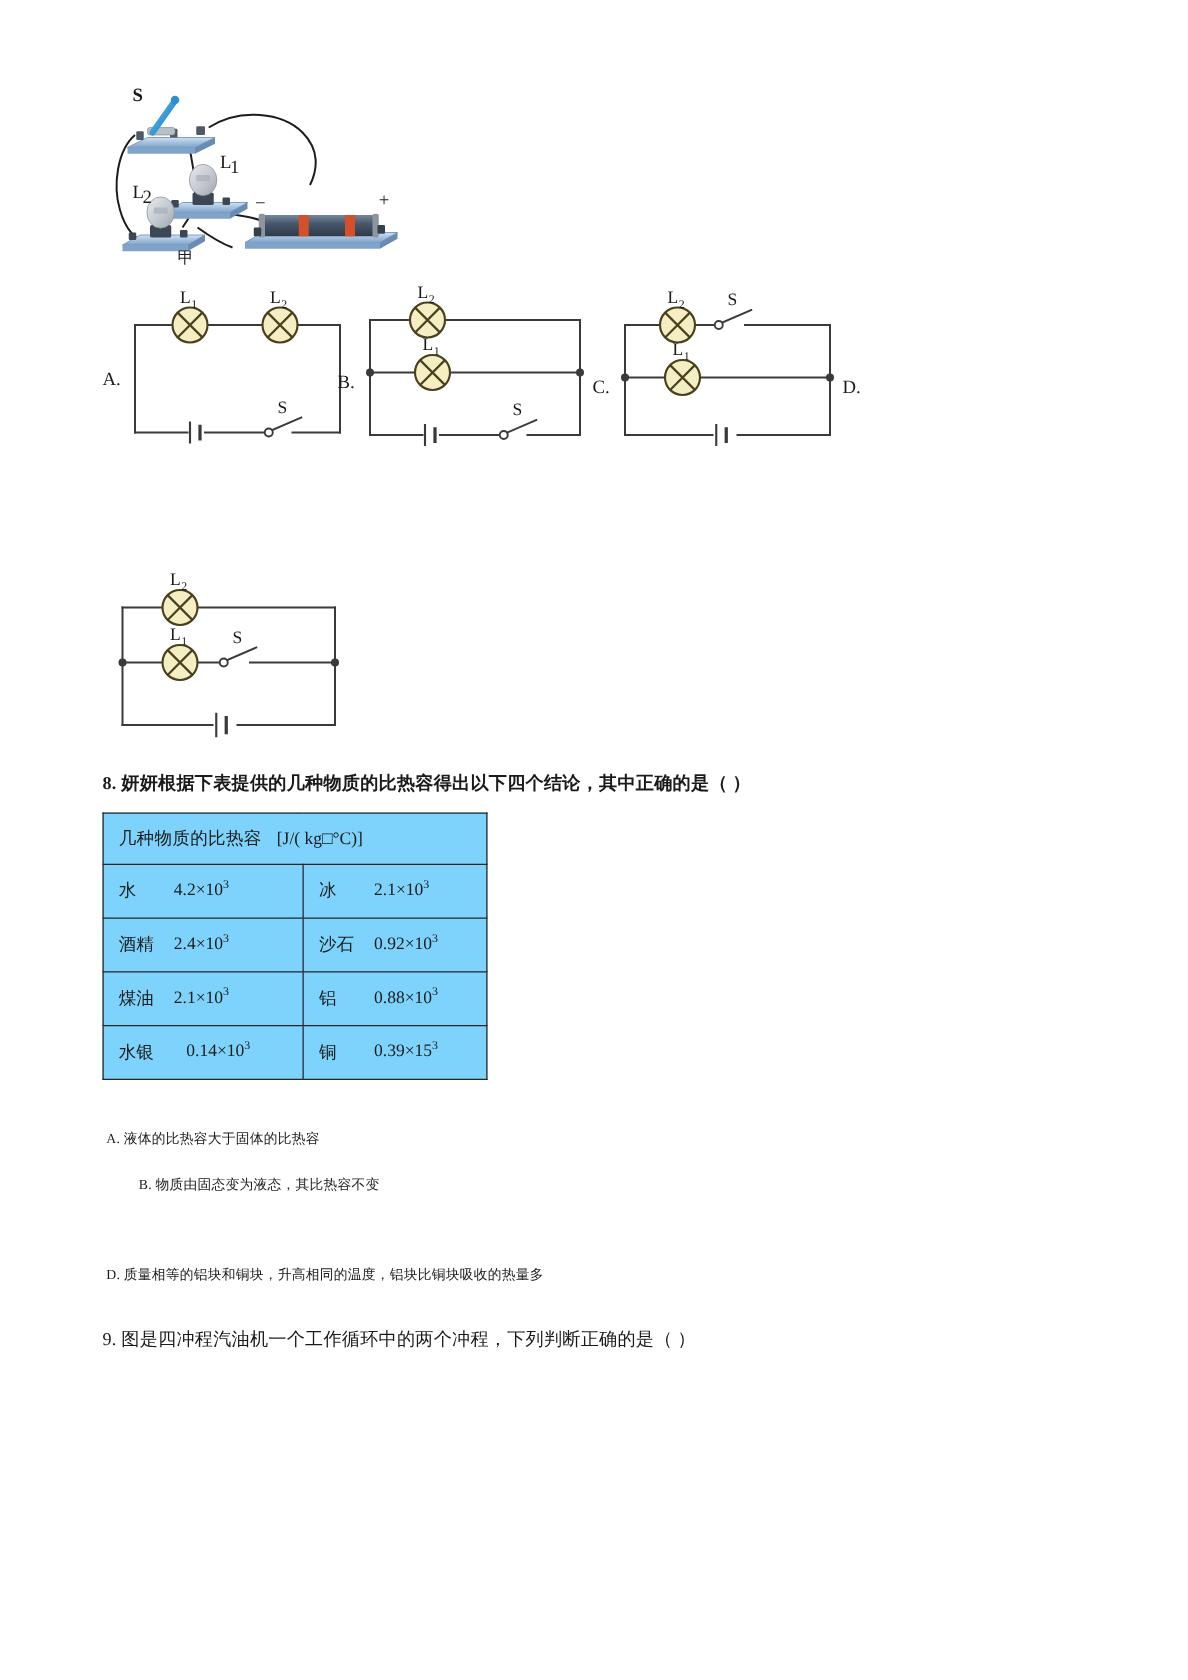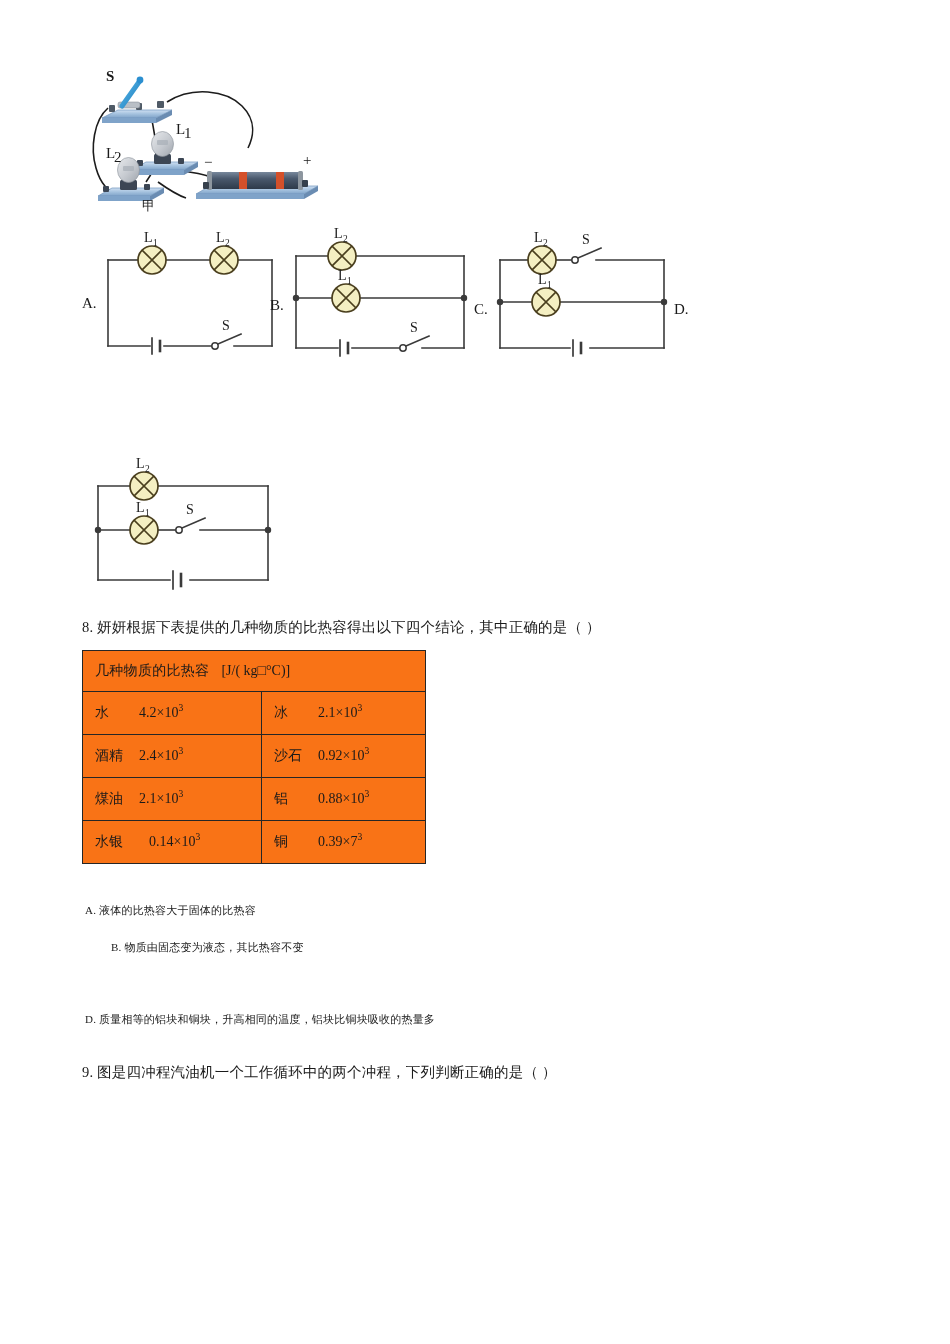--- a/index.html
+++ b/index.html
@@ -56,21 +56,21 @@
   
   .q-text {
     position: absolute;
     font-family: "Liberation Serif", "DejaVu Serif", serif;
     font-size: 14.5px;
     line-height: 1.5;
     color: #1a1a1a;
     white-space: nowrap;
     letter-spacing: 0.2px;
   }
-  #q8-stem { left: 82px; top: 617px; }
+  #q8-stem { left: 82px; top: 617px; font-weight: bold; }
   #q9-stem { left: 82px; top: 1046px; margin-top: 16px; }
 
   .opt-line {
     position: absolute;
     font-family: "Liberation Serif", "DejaVu Serif", serif;
     font-size: 11px;
     color: #1a1a1a;
     white-space: nowrap;
     letter-spacing: 0.2px;
   }
@@ -79,26 +79,26 @@
   #q8-opt-c { left: 85px; top: 977px; }
   #q8-opt-d { left: 85px; top: 1012px; }
 
   sup { font-size: 0.68em; vertical-align: super; line-height: 0; }
 
   
   #heat-table {
     position: absolute;
     left: 82px;
     top: 650px;
-    width: 344px;
+    width: 308px;
     border-collapse: collapse;
     font-family: "Liberation Serif", "DejaVu Serif", serif;
     font-size: 14px;
     color: #1a1a1a;
-    background: #f97316;
+    background: #7dd3fc;
   }
   #heat-table td {
     border: 1.3px solid #262626;
     padding: 0;
     height: 42px;
     vertical-align: middle;
   }
   #heat-table td.th-cell {
     padding-left: 12px;
     height: 40px;
@@ -440,21 +440,21 @@
       <tr>
         <td>
           <div class="cell-inner">
             <span class="cell-name wide">水银</span>
             <span class="cell-val"><span>0.14×10</span><sup>3</sup></span>
           </div>
         </td>
         <td>
           <div class="cell-inner">
             <span class="cell-name">铜</span>
-            <span class="cell-val"><span>0.39×7</span><sup>3</sup></span>
+            <span class="cell-val"><span>0.39×15</span><sup>3</sup></span>
           </div>
         </td>
       </tr>
     </tbody>
   </table>
 
   <div class="opt-line" id="q8-opt-a">A. 液体的比热容大于固体的比热容</div>
   <div class="opt-line" id="q8-opt-b">B. 物质由固态变为液态，其比热容不变</div>
   <div class="opt-line" id="q8-opt-d">D. 质量相等的铝块和铜块，升高相同的温度，铝块比铜块吸收的热量多</div>
 

